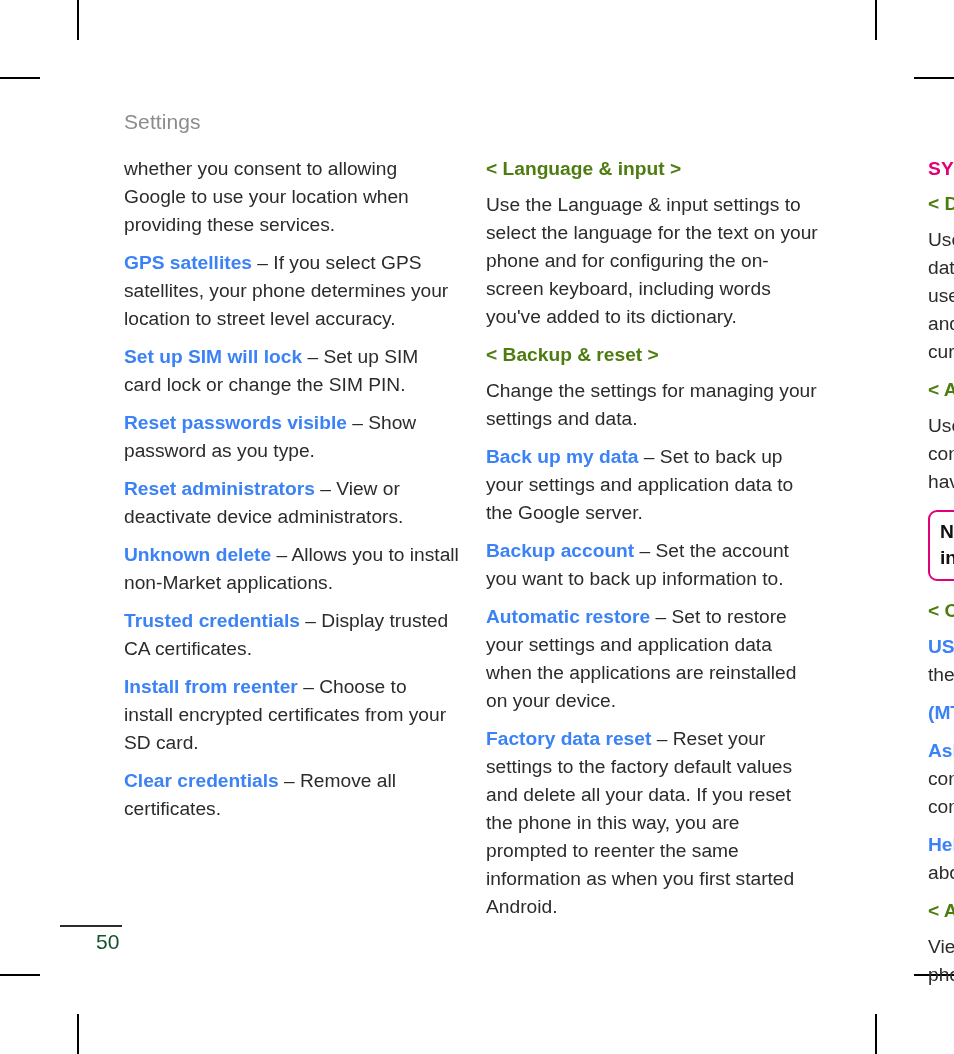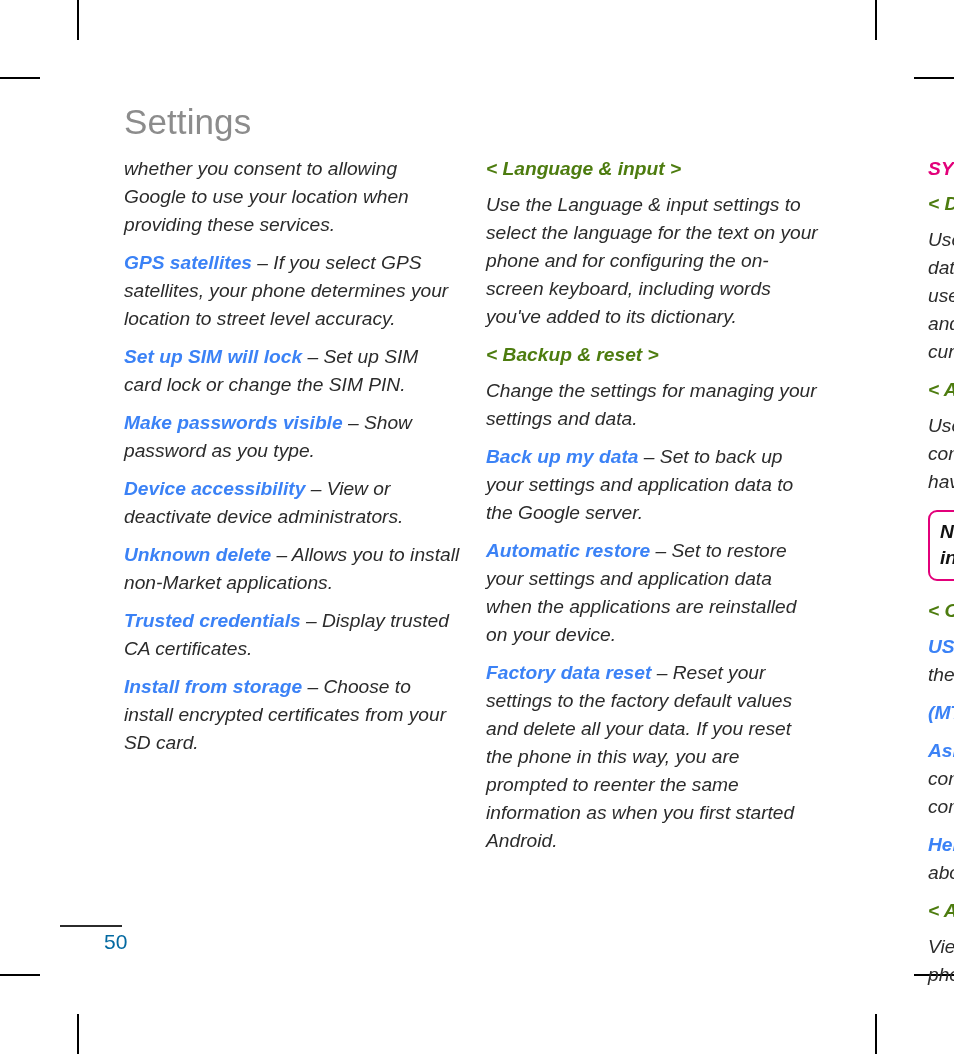--- a/index.html
+++ b/index.html
@@ -36,35 +36,34 @@
   .crop-bl-v { left: 77px;  top: 1014px; height: 40px; }
   .crop-bl-h { left: 0;     top: 974px; width: 40px;  }
   .crop-br-v { left: 875px; top: 1014px; height: 40px; }
   .crop-br-h { left: 914px; top: 974px; width: 40px;  }
 
   
   .page-title {
     position: absolute;
     left: 124px;
     top: 106px;
-    font-size: 35px;
+    font-size: 21px;
     line-height: 32px;
     color: #8c8c8c;
     letter-spacing: 0.1px;
     white-space: nowrap;
   }
 
   
   .col {
     position: absolute;
     top: 155px;
     font-size: 19.2px;
     line-height: 28px;
     color: #2b2b2b;
-    font-style: italic;
   }
   .col-1 { left: 124px; width: 336px; }
   .col-2 { left: 486px; width: 336px; }
   .col-3 { left: 928px; width: 336px; }
 
   .para {
     margin: 0 0 10px 0;
     text-align: left;
   }
   .para:last-child { margin-bottom: 0; }
@@ -101,25 +100,25 @@
   .footer-rule {
     position: absolute;
     left: 60px;
     top: 925px;
     width: 62px;
     height: 2px;
     background: #2b2b2b;
   }
   .page-number {
     position: absolute;
-    left: 104px;
+    left: 96px;
     top: 929px;
     font-size: 21px;
     line-height: 26px;
-    color: #0369a1;
+    color: #14532d;
   }
 </style>
 </head>
 <body>
 
 <div id="page">
 
   <div class="crop crop-v crop-tl-v"></div>
   <div class="crop crop-h crop-tl-h"></div>
   <div class="crop crop-v crop-tr-v"></div>
@@ -128,32 +127,34 @@
   <div class="crop crop-h crop-bl-h"></div>
   <div class="crop crop-v crop-br-v"></div>
   <div class="crop crop-h crop-br-h"></div>
 
   <div class="page-title">Settings</div>
 
   <div class="col col-1">
       <p class="para">whether you consent to allowing Google to use your location when providing these services.</p>
       <p class="para"><span class="term">GPS satellites</span><span> – If you select GPS satellites, your phone determines your location to street level accuracy.</span></p>
       <p class="para"><span class="term">Set up SIM will lock</span><span> – Set up SIM card lock or change the SIM PIN.</span></p>
-      <p class="para"><span class="term">Make passwords visible</span><span> – Show password as you type.</span></p>
-      <p class="para"><span class="term">Device accessibility</span><span> – View or deactivate device administrators.</span></p>
+      <p class="para"><span class="term">Reset passwords visible</span><span> – Show password as you type.</span></p>
+      <p class="para"><span class="term">Reset administrators</span><span> – View or deactivate device administrators.</span></p>
       <p class="para"><span class="term">Unknown delete</span><span> – Allows you to install non-Market applications.</span></p>
       <p class="para"><span class="term">Trusted credentials</span><span> – Display trusted CA certificates.</span></p>
-      <p class="para"><span class="term">Install from storage</span><span> – Choose to install encrypted certificates from your SD card.</span></p>
+      <p class="para"><span class="term">Install from reenter</span><span> – Choose to install encrypted certificates from your SD card.</span></p>
+      <p class="para"><span class="term">Clear credentials</span><span> – Remove all certificates.</span></p>
     </div>
   <div class="col col-2">
       <p class="para sect">&lt; Language &amp; input &gt;</p>
       <p class="para">Use the Language &amp; input settings to select the language for the text on your phone and for configuring the on-screen keyboard, including words you've added to its dictionary.</p>
       <p class="para sect">&lt; Backup &amp; reset &gt;</p>
       <p class="para">Change the settings for managing your settings and data.</p>
       <p class="para"><span class="term">Back up my data</span><span> – Set to back up your settings and application data to the Google server.</span></p>
+      <p class="para"><span class="term">Backup account</span><span> – Set the account you want to back up information to.</span></p>
       <p class="para"><span class="term">Automatic restore</span><span> – Set to restore your settings and application data when the applications are reinstalled on your device.</span></p>
       <p class="para"><span class="term">Factory data reset</span><span> – Reset your settings to the factory default values and delete all your data. If you reset the phone in this way, you are prompted to reenter the same information as when you first started Android.</span></p>
     </div>
   <div class="col col-3">
       <p class="para sect-major">SYSTEM</p>
       <p class="para sect">&lt; Date &amp; time &gt;</p>
       <p class="para">Use the Date &amp; time settings to set how dates will be displayed. You can also use these settings to set your own time and time zone rather than obtaining the current time from the mobile network.</p>
       <p class="para sect">&lt; Accessibility &gt;</p>
       <p class="para">Use the Accessibility settings to configure any accessibility plug-ins you have installed on your phone.</p>
       <div class="note-box">NOTE: Requires additional plug-ins.</div>

